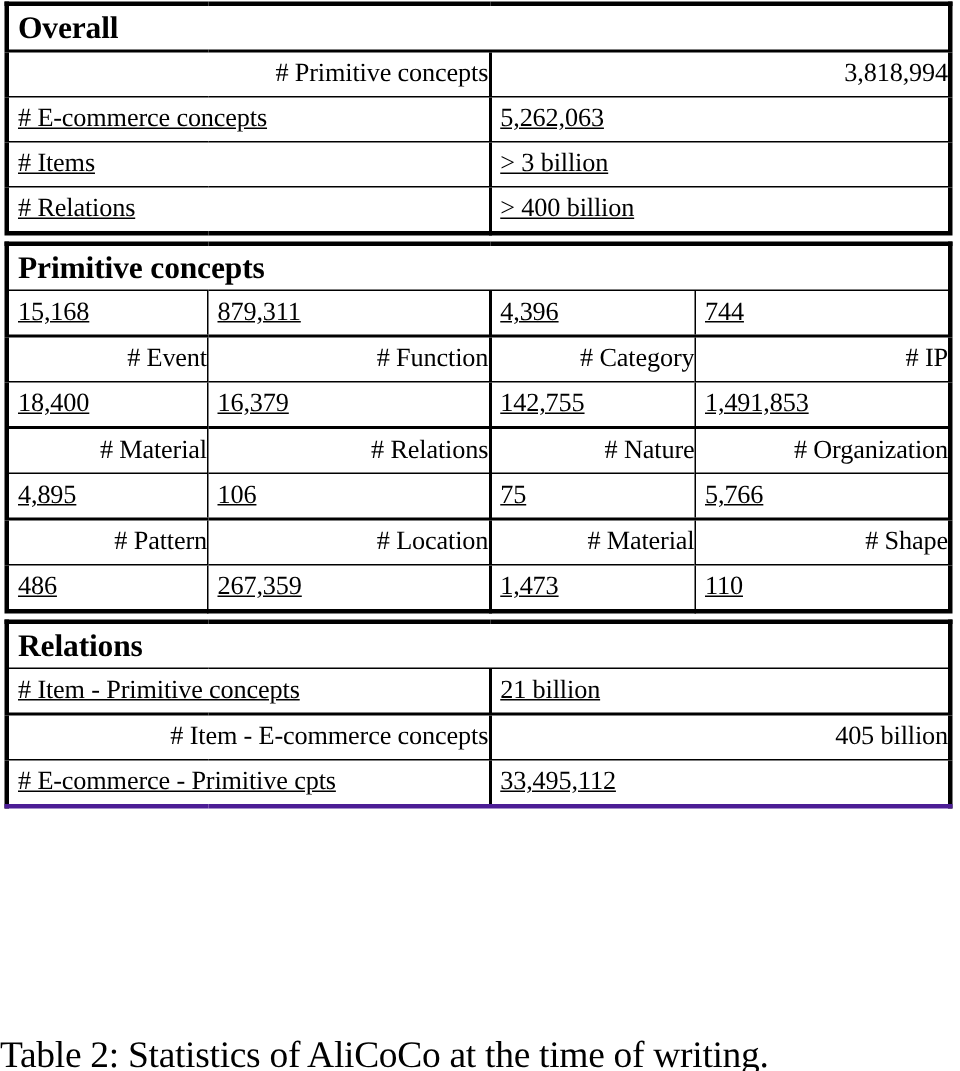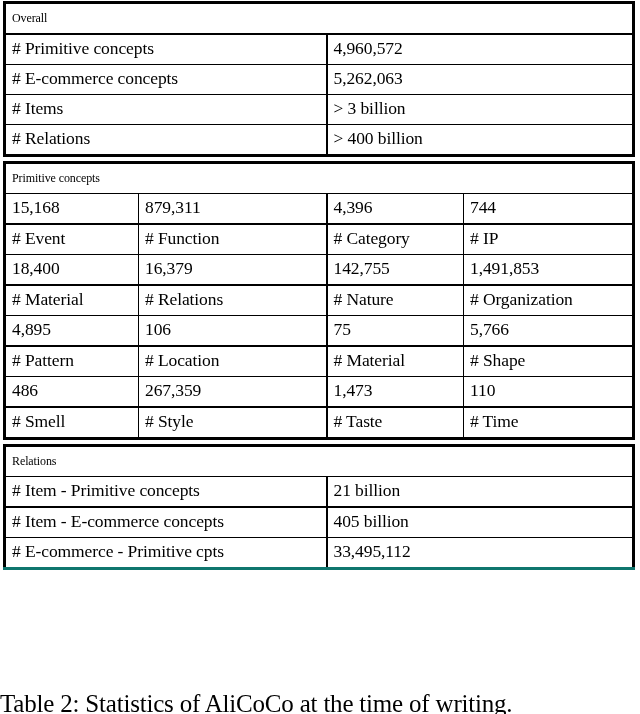--- a/index.html
+++ b/index.html
@@ -41,43 +41,43 @@
     padding: 3px 0 4px 6px;
     vertical-align: middle;
     height: 22px;
     white-space: nowrap;
     overflow: hidden;
     letter-spacing: -0.1px;
   }
 
   
   .rule-top      { border-top: 3px solid #000; }
-  .rule-thin     { border-top: 1.6px solid #000; }
-  .rule-mid      { border-top: 2.2px solid #000; }
-  .rule-bot      { border-bottom: 3px solid #0f766e; }
+  .rule-thin     { border-top: 1.6px solid #000; text-decoration: underline; }
+  .rule-mid      { border-top: 2.2px solid #000; text-align: right; }
+  .rule-bot      { border-bottom: 3px solid #4c1d95; }
 
   
   tr.section-gap > td {
     border-top: 3px solid #000;
     padding: 0;
     height: 4px;
     line-height: 0;
     font-size: 0;
   }
 
   
   .vsep-thin { border-left: 1.6px solid #000; }
   .vsep-thick { border-left: 2.6px solid #000; }
 
   .edge-l { border-left: 3px solid #000; }
   .edge-r { border-right: 3px solid #000; }
 
   .hdr {
-    font-weight: normal;
-    font-size: 12px;
+    font-weight: bold;
+    font-size: 21px;
     padding-left: 8px;
     padding-top: 4px;
     padding-bottom: 5px;
     height: 24px;
   }
 
   .ital { font-style: italic; }
 
   
   .caption {
@@ -107,21 +107,21 @@
         <col style="width:170px">
       </colgroup>
       <tbody>
 
         <tr>
           <td class="hdr rule-top edge-l edge-r" colspan="4">Overall</td>
         </tr>
 
         <tr>
           <td class="rule-mid edge-l" colspan="2"># Primitive concepts</td>
-          <td class="rule-mid vsep-thick edge-r" colspan="2">4,960,572</td>
+          <td class="rule-mid vsep-thick edge-r" colspan="2">3,818,994</td>
         </tr>
 
         <tr>
           <td class="rule-thin edge-l" colspan="2"># E-commerce concepts</td>
           <td class="rule-thin vsep-thick edge-r" colspan="2">5,262,063</td>
         </tr>
 
         <tr>
           <td class="rule-thin edge-l" colspan="2"># Items</td>
           <td class="rule-thin vsep-thick edge-r" colspan="2">&gt; 3 billion</td>
@@ -179,26 +179,20 @@
           <td class="rule-mid vsep-thick"># Material</td>
           <td class="rule-mid vsep-thin edge-r"># Shape</td>
         </tr>
         <tr>
           <td class="rule-thin edge-l">486</td>
           <td class="rule-thin vsep-thin">267,359</td>
           <td class="rule-thin vsep-thick">1,473</td>
           <td class="rule-thin vsep-thin edge-r">110</td>
         </tr>
 
-        <tr>
-          <td class="rule-mid edge-l"># Smell</td>
-          <td class="rule-mid vsep-thin"># Style</td>
-          <td class="rule-mid vsep-thick"># Taste</td>
-          <td class="rule-mid vsep-thin edge-r"># Time</td>
-        </tr>
 
         <tr class="section-gap">
           <td colspan="4"></td>
         </tr>
 
         <tr>
           <td class="hdr rule-top edge-l edge-r" colspan="4">Relations</td>
         </tr>
 
 

